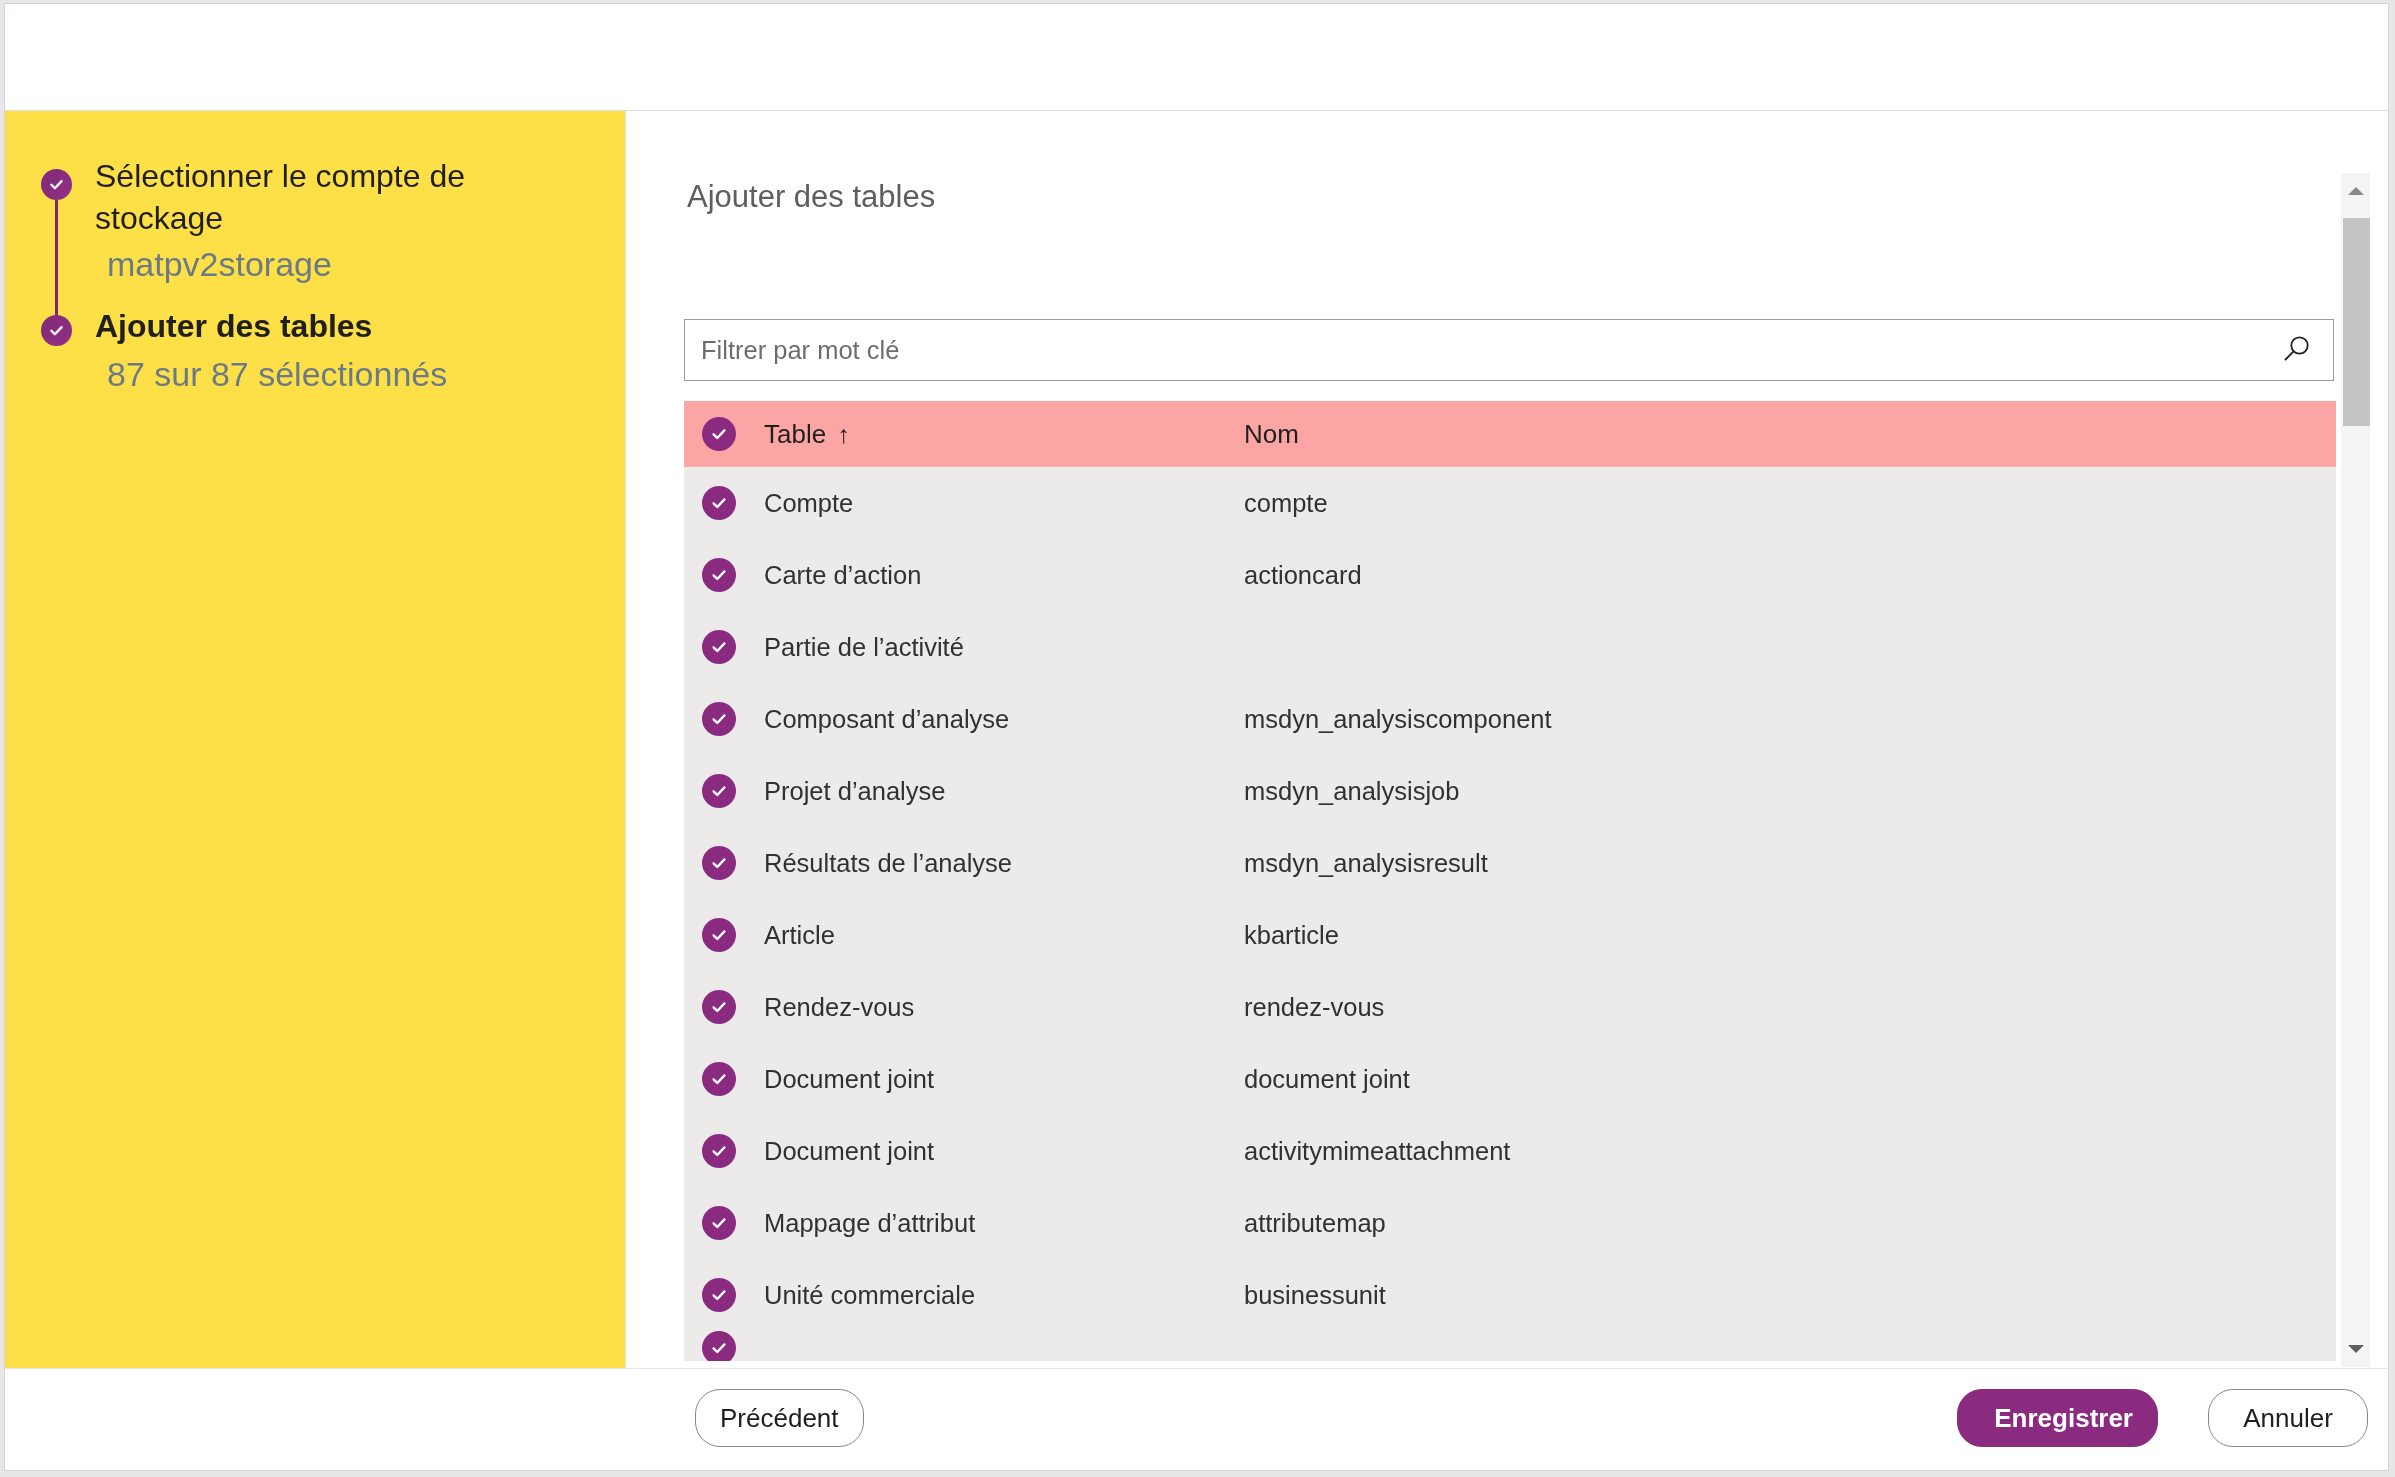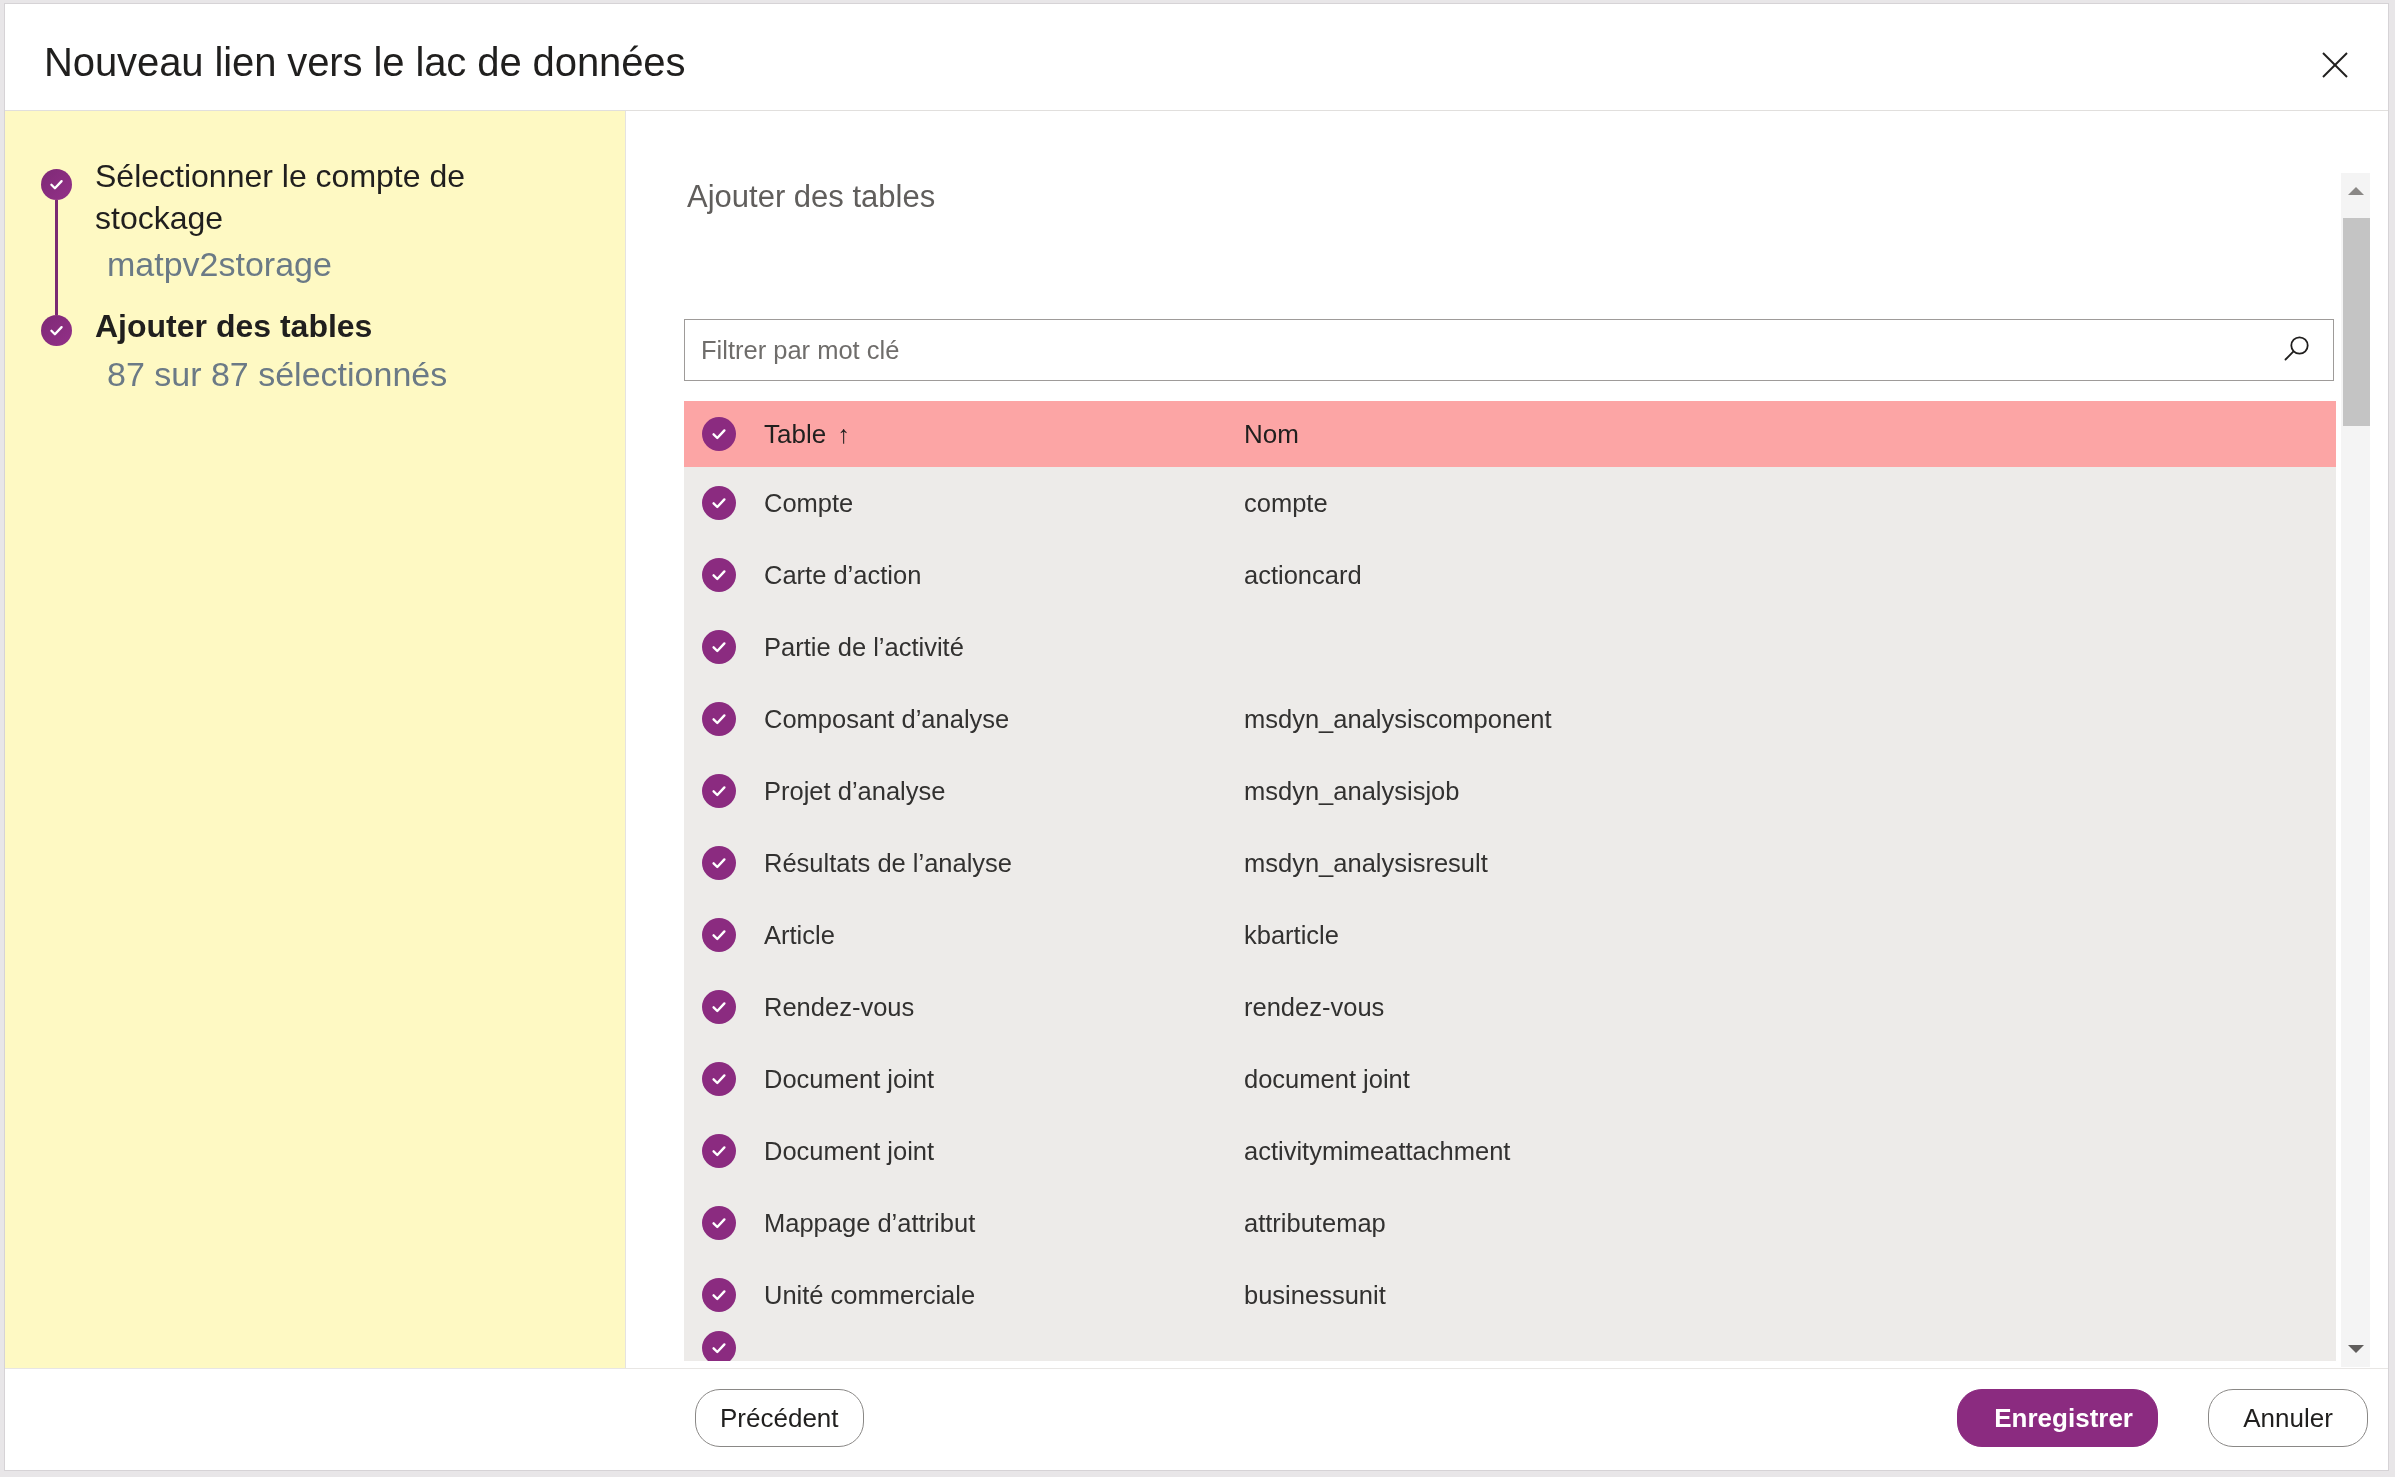--- a/index.html
+++ b/index.html
@@ -67,21 +67,21 @@
     background: #e1dfdd;
   }
 
   
   #sidebar {
     position: absolute;
     left: 0;
     top: 107px;
     width: 620px;
     height: 1257px;
-    background: #fef9c3;
+    background: #fde047;
   }
   #sidebar-divider {
     position: absolute;
     left: 620px;
     top: 107px;
     width: 1px;
     height: 1257px;
     background: #e5e3e1;
   }
 
@@ -377,29 +377,20 @@
     border: 1px solid #8a8886;
     color: #201f1e;
     font-weight: 400;
   }
 </style>
 </head>
 <body>
 
 <div id="dialog">
 
-  <div id="header">
-    <div id="dialog-title">Nouveau lien vers le lac de données</div>
-    <button id="close-button" aria-label="Fermer">
-      <svg width="30" height="30" viewBox="0 0 30 30">
-        <line x1="3" y1="3" x2="27" y2="27" stroke="#201f1e" stroke-width="1.9"></line>
-        <line x1="27" y1="3" x2="3" y2="27" stroke="#201f1e" stroke-width="1.9"></line>
-      </svg>
-    </button>
-  </div>
   <div id="header-rule"></div>
 
   <div id="sidebar">
 
     <div class="step" style="top:58px;">
       <div class="step-bullet">
         <svg width="17" height="17" viewBox="0 0 17 17">
           <polyline points="3.4,8.8 6.9,12.3 13.6,5.1" fill="none" stroke="#ffffff" stroke-width="2.3" stroke-linecap="round" stroke-linejoin="round"></polyline>
         </svg>
       </div>

